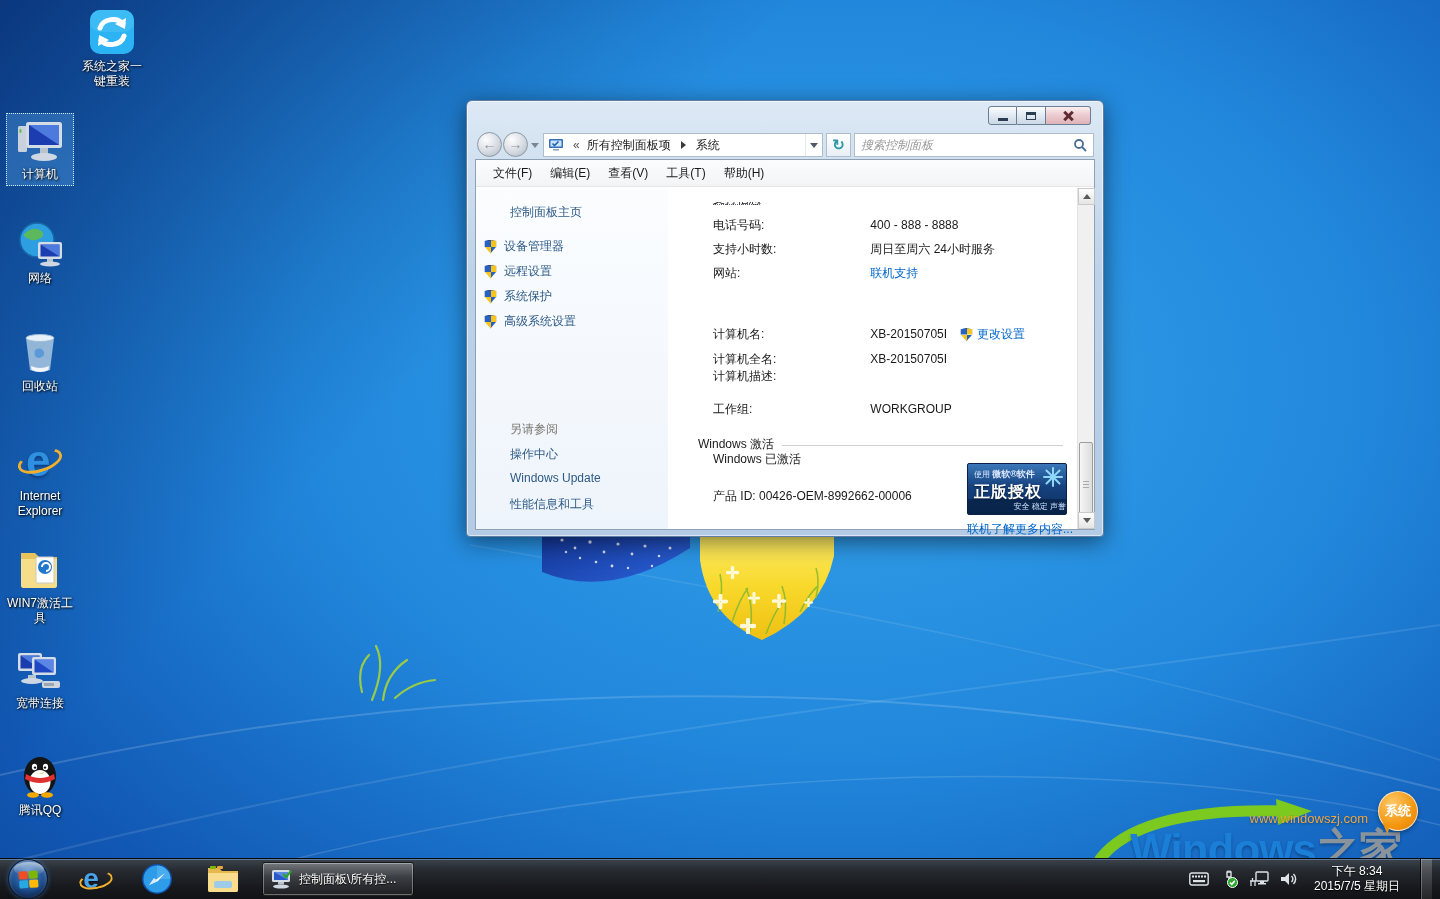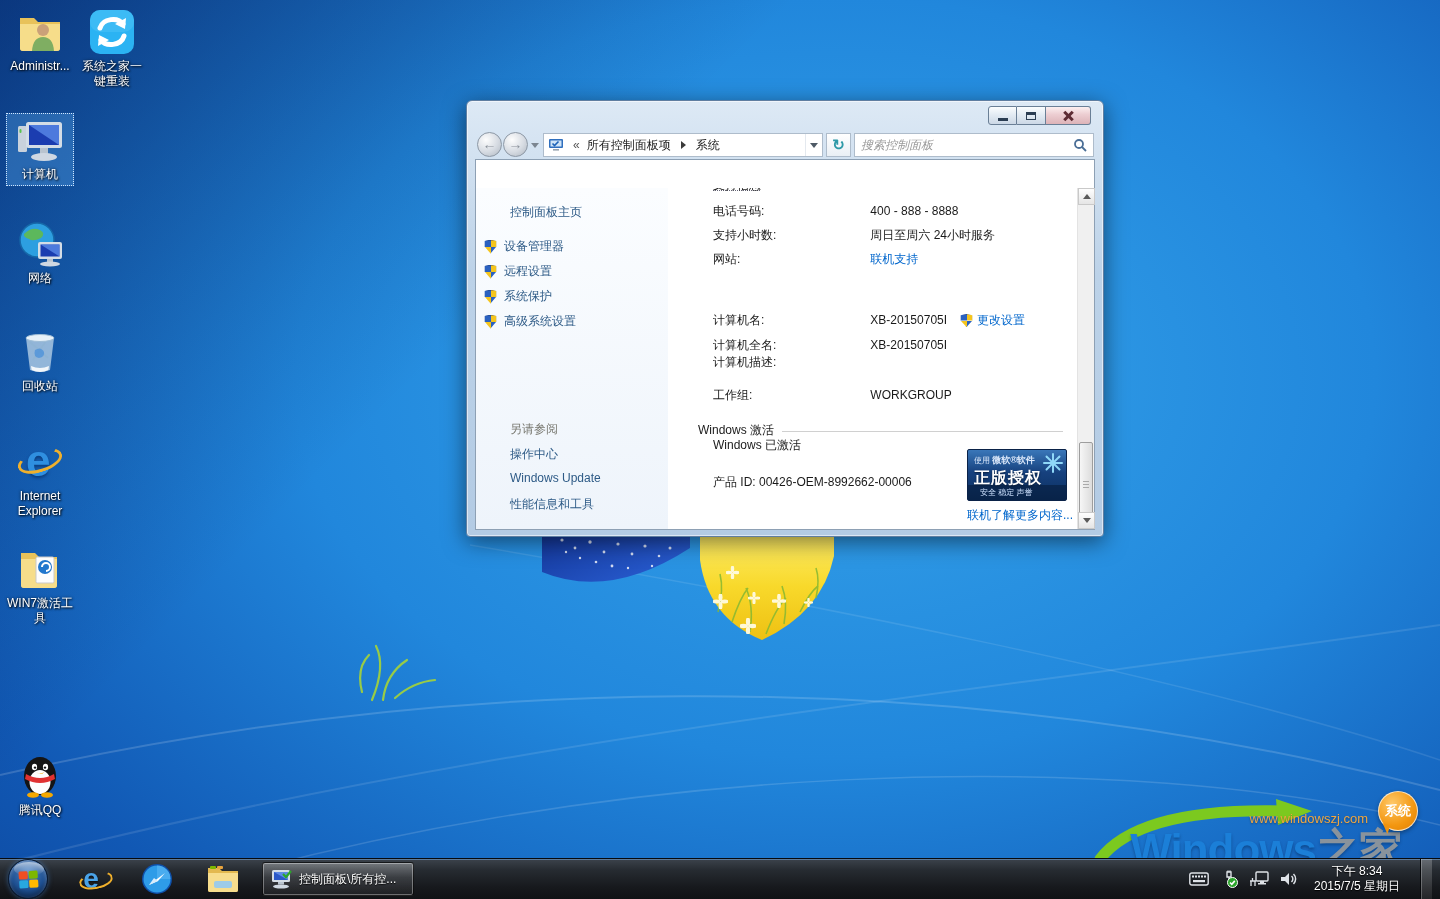--- a/index.html
+++ b/index.html
@@ -64,37 +64,37 @@
   .side-task { position:absolute; left:8px; display:flex; align-items:center; gap:7px; color:#2d5a86; }
   .side-head { position:absolute; left:34px; color:#7a7a72; }
   .side-link { position:absolute; left:34px; color:#2d5a86; }
 
   .shield { width:13px; height:14px; flex:0 0 13px;
     background-image:linear-gradient(90deg,#2a61c0 50%,#f5c51d 50%),linear-gradient(90deg,#f5c51d 50%,#2a61c0 50%);
     background-size:100% 50%; background-position:0 0,0 100%; background-repeat:no-repeat;
     clip-path:polygon(50% 0%, 94% 10%, 94% 52%, 50% 100%, 6% 52%, 6% 10%);
     box-shadow:inset 0 0 0 1px rgba(20,40,90,.35); }
 
-  .main { position:relative; flex:1; font-size:12px; color:#1a1a1a; }
+  .main { position:relative; flex:1; font-size:12px; color:#1a1a1a;margin-top:14px; }
   .clipped { position:absolute; left:45px; top:0; height:4px; overflow:hidden; }
   .clipped span { display:block; margin-top:-11px; font-size:12px; color:#222; text-decoration:underline dotted #667; }
   .row { position:absolute; left:45px; white-space:nowrap; }
   .row .l { display:inline-block; width:154px; }
   .sect { position:absolute; left:30px; right:14px; display:flex; align-items:center; }
   .sect .line { flex:1; border-top:1px solid #d0d0d0; margin-left:8px; margin-top:2px; }
   a.lnk { color:#0066cc; text-decoration:none; }
   .change { position:absolute; left:292px; top:124px; display:flex; align-items:center; gap:4px; }
   .change .shield { width:12px; height:13px; }
 
   .badge { position:absolute; left:299px; top:261px; width:100px; height:52px; border:1px solid #0a2248; border-radius:2px;
     background:linear-gradient(#3a77b9,#16417e 45%,#0c2f60); color:#fff; overflow:hidden; }
   .badge .b1 { font-size:8px; padding:4px 0 0 6px; color:#dce9fb; }
   .badge .b1 em { font-style:normal; font-weight:bold; font-size:9px; }
   .badge .b2 { font-size:16px; font-weight:bold; letter-spacing:1px; padding:1px 0 0 6px; text-shadow:0 1px 2px rgba(0,0,0,.6); }
-  .badge .b3 { position:absolute; left:0; right:0; bottom:0; font-size:8px; text-align:left; padding:2px 12px; color:#cfe3ff; background:rgba(6,25,55,.55); }
+  .badge .b3 { position:absolute; left:0; right:0; bottom:0; font-size:8px; text-align:right; padding:2px 0; color:#cfe3ff; background:rgba(6,25,55,.55); }
   .badge .flake { position:absolute; right:3px; top:3px; }
   .morelink { position:absolute; left:299px; top:319px; }
 
   .vscroll { position:relative; width:17px; background:#f0f0f0; border-left:1px solid #e3e3e3; }
   .sarrow { position:absolute; left:0; width:17px; height:17px; background:linear-gradient(#fefefe,#e5e5e5); border:1px solid #c9c9c9; display:flex; align-items:center; justify-content:center; }
   .sarrow.up { top:0; } .sarrow.down { bottom:0; }
   .tri-up { width:0;height:0;border-left:4px solid transparent;border-right:4px solid transparent;border-bottom:5px solid #5a5a5a; }
   .tri-down { width:0;height:0;border-left:4px solid transparent;border-right:4px solid transparent;border-top:5px solid #5a5a5a; }
   .sthumb { position:absolute; left:1px; top:254px; width:14px; height:83px; border:1px solid #9d9d9d; border-radius:2px;
     background:linear-gradient(90deg,#f6f6f6,#dcdcdc); }
@@ -206,29 +206,20 @@
     <use href="#flw" x="804" y="598" width="9" height="9"></use>
 
     <g fill="none" stroke="#a6d437" stroke-width="2.2" stroke-linecap="round" opacity=".9">
       <path d="M372,700 q14,-34 4,-54"></path>
       <path d="M383,700 q3,-26 24,-40"></path>
       <path d="M362,692 q-6,-24 7,-37"></path>
       <path d="M395,698 q18,-16 40,-18"></path>
     </g>
   </svg>
 
-  <div class="dicon" style="left:0;top:8px">
-    <svg class="ic" viewBox="0 0 48 48">
-      <path d="M4 10 h14 l4 4 h22 v26 a3 3 0 0 1 -3 3 H7 a3 3 0 0 1 -3 -3 Z" fill="#e8c25a"></path>
-      <path d="M4 16 h40 v24 a3 3 0 0 1 -3 3 H7 a3 3 0 0 1 -3 -3 Z" fill="#f6dd8a"></path>
-      <circle cx="27" cy="22" r="6" fill="#caa179"></circle>
-      <path d="M16 43 q1 -14 11 -14 q10 0 11 14 Z" fill="#7fae62"></path>
-    </svg>
-    <div class="lbl">Administr...</div>
-  </div>
 
   <div class="dicon" style="left:72px;top:8px">
     <svg class="ic" viewBox="0 0 48 48">
       <rect x="2" y="2" width="44" height="44" rx="10" fill="#2bb3f3"></rect>
       <rect x="2" y="2" width="44" height="22" rx="10" fill="#47c0f7" opacity=".6"></rect>
       <path d="M12 20 C15 10 30 9 35 16" fill="none" stroke="#fff" stroke-width="5" stroke-linecap="round"></path>
       <path d="M38 10 L37 21 L27 16 Z" fill="#fff"></path>
       <path d="M36 28 C33 38 18 39 13 32" fill="none" stroke="#fff" stroke-width="5" stroke-linecap="round"></path>
       <path d="M10 38 L11 27 L21 32 Z" fill="#fff"></path>
     </svg>
@@ -286,20 +277,35 @@
     <svg class="ic" viewBox="0 0 48 48">
       <path d="M5 8 h14 l4 4 h18 v28 a3 3 0 0 1 -3 3 H8 a3 3 0 0 1 -3 -3 Z" fill="#e8c25a"></path>
       <path d="M5 14 h36 v26 a3 3 0 0 1 -3 3 H8 a3 3 0 0 1 -3 -3 Z" fill="#f6dd8a"></path>
       <rect x="20" y="12" width="18" height="26" rx="1.5" fill="#fdfdfd" stroke="#c9c9c9"></rect>
       <circle cx="29" cy="22" r="7" fill="#2277cc"></circle>
       <path d="M26 22 a4 4 0 1 1 4 4" fill="none" stroke="#fff" stroke-width="2"></path>
     </svg>
     <div class="lbl"><span>WIN7激活工</span><br><span>具</span></div>
   </div>
 
+  <div class="dicon" style="left:0;top:645px">
+    <svg class="ic" viewBox="0 0 48 48">
+      <rect x="2" y="8" width="24" height="18" rx="2" fill="#d4dde6"></rect>
+      <rect x="4.5" y="10.5" width="19" height="13" fill="#1b3db0"></rect>
+      <path d="M4.5 10.5 h19 v13 Z" fill="#5a8ae8" opacity=".8"></path>
+      <rect x="16" y="12" width="24" height="18" rx="2" fill="#d4dde6"></rect>
+      <rect x="18.5" y="14.5" width="19" height="13" fill="#1f47c4"></rect>
+      <path d="M18.5 14.5 h19 v13 Z" fill="#6a96ee" opacity=".8"></path>
+      <rect x="12" y="30" width="8" height="4" fill="#b9c4cf"></rect>
+      <ellipse cx="16" cy="36" rx="11" ry="3" fill="#cfd8e2"></ellipse>
+      <rect x="26" y="36" width="18" height="7" rx="2" fill="#cfd6de"></rect>
+      <rect x="28" y="38" width="10" height="3" fill="#9aa7b3"></rect>
+    </svg>
+    <div class="lbl">宽带连接</div>
+  </div>
 
   <div class="dicon" style="left:0;top:752px">
     <svg class="ic" viewBox="0 0 48 48">
       <ellipse cx="24" cy="24" rx="16" ry="19" fill="#141414"></ellipse>
       <ellipse cx="24" cy="30" rx="10.5" ry="12" fill="#fdfdfd"></ellipse>
       <ellipse cx="18.5" cy="15" rx="2.6" ry="3.2" fill="#fff"></ellipse>
       <ellipse cx="29.5" cy="15" rx="2.6" ry="3.2" fill="#fff"></ellipse>
       <circle cx="19" cy="15.6" r="1.2" fill="#111"></circle>
         <circle cx="29" cy="15.6" r="1.2" fill="#111"></circle>
       <path d="M20 20 q4 3 8 0 q-2 4 -8 0Z" fill="#f5a800"></path>
@@ -360,20 +366,27 @@
       <div class="searchbox">
         <input readonly="" placeholder="搜索控制面板" style="">
         <svg width="15" height="15" viewBox="0 0 15 15" style="margin-right:5px">
           <circle cx="6" cy="6" r="4" fill="none" stroke="#4a6e96" stroke-width="1.8"></circle>
           <line x1="9" y1="9" x2="13" y2="13" stroke="#4a6e96" stroke-width="1.8"></line>
         </svg>
       </div>
     </div>
 
     <div class="client">
+      <div class="menubar">
+        <span class="mi">文件(F)</span>
+        <span class="mi">编辑(E)</span>
+        <span class="mi">查看(V)</span>
+        <span class="mi">工具(T)</span>
+        <span class="mi">帮助(H)</span>
+      </div>
 
       <div class="body">
         <div class="sidebar">
           <div class="side-home">控制面板主页</div>
           <div class="side-task" style="top:50px">
             <span class="shield"></span>
               <span>设备管理器</span>
           </div>
           <div class="side-task" style="top:75px">
             <span class="shield"></span>

